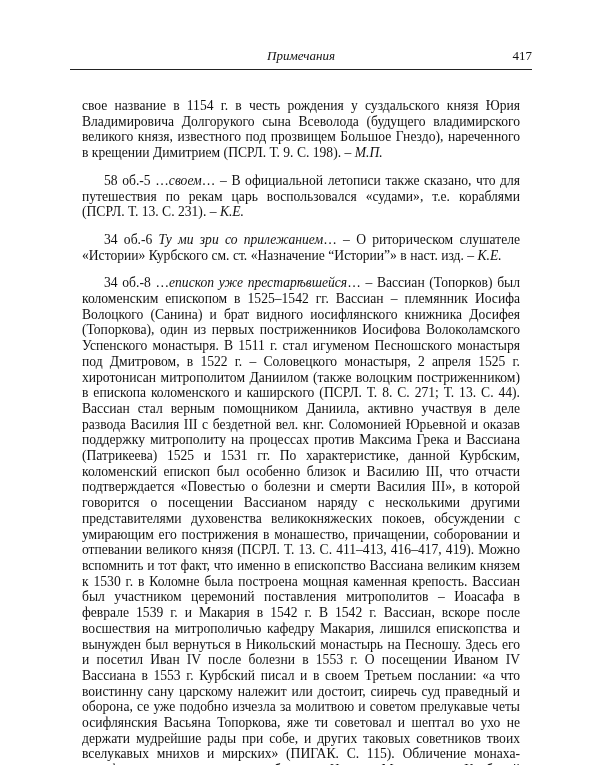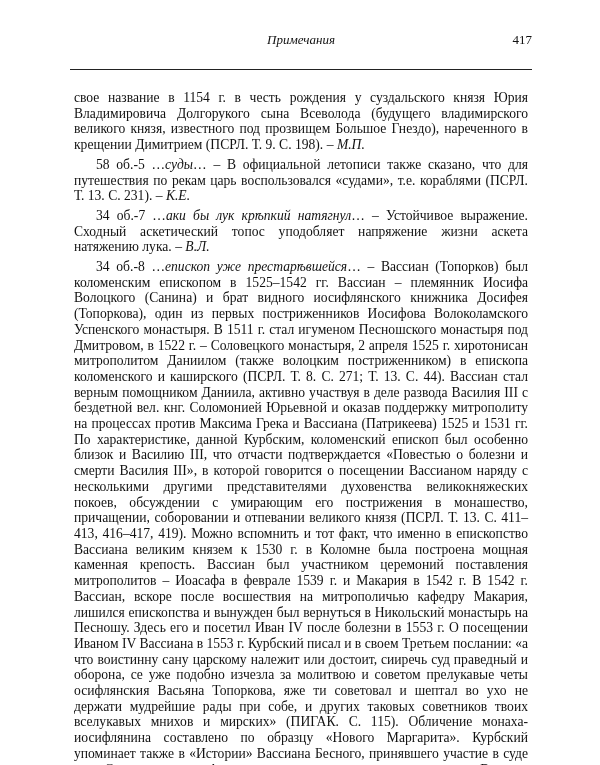--- a/index.html
+++ b/index.html
@@ -2,49 +2,49 @@
 <html><head>
 <meta charset="utf-8">
 <style>
   html, body { margin: 0; padding: 0; background: #ffffff; }
   body {
     width: 600px; height: 765px; position: relative; overflow: hidden;
     font-family: "Liberation Serif", "DejaVu Serif", serif;
     color: #111111;
   }
   .page-header {
-    position: absolute; left: 70px; top: 32px; width: 462px; height: 20px;
+    position: absolute; left: 70px; top: 48px; width: 462px; height: 20px;
     font-size: 13px;
   }
   .running-title {
     position: absolute; left: 0; right: 0; top: 0; text-align: center; font-style: italic;
   }
   .page-number {
     position: absolute; right: 0; top: 0;
   }
   .header-rule {
     position: absolute; left: 70px; top: 69px; width: 462px; height: 0;
     border-top: 1.3px solid #222;
   }
   .body-text {
     position: absolute; left: 70px; top: 86px; width: 462px;
     font-size: 13.6px; line-height: 15.7px; text-align: justify;
     hyphens: manual;
   }
-  .body-text p { margin: 4px; }
+  .body-text p { margin: 12px; }
   .body-text p.indent { text-indent: 22px; }
   .it { font-style: italic; }
 </style>
 </head>
 <body>
 
 <div class="page-header">
   <span class="running-title">Примечания</span>
   <span class="page-number">417</span>
 </div>
 <div class="header-rule"></div>
 
 <div class="body-text">
   <p><span>свое название в 1154 г. в честь рождения у суздальского князя Юрия Владимировича Долгорукого сына Всеволода (будущего владимирского великого князя, известного под прозвищем Большое Гнездо), нареченного в крещении Димитрием (ПСРЛ. Т. 9. С. 198). – </span><span class="it">М.П.</span></p>
-  <p class="indent"><span>58 об.-5 …</span><span class="it">суды</span><span>… – В официальной летописи также сказано, что для путешествия по рекам царь воспользовался «судами», т.е. кораблями (ПСРЛ. Т. 13. С. 231). – </span><span class="it">К.Е.</span></p>
-  <p class="indent"><span>34 об.-7 …</span><span class="it">аки бы лук крѣпкий натягнул</span><span>… – Устойчивое выражение. Сходный аскетический топос уподобляет напряжение жизни аскета натяжению лука. – </span><span class="it">В.Л.</span></p>
+  <p class="indent"><span>58 об.-5 …</span><span class="it">своем</span><span>… – В официальной летописи также сказано, что для путешествия по рекам царь воспользовался «судами», т.е. кораблями (ПСРЛ. Т. 13. С. 231). – </span><span class="it">К.Е.</span></p>
+  <p class="indent"><span>34 об.-6 </span><span class="it">Ту ми зри со прилежанием</span><span>… – О риторическом слушателе «Истории» Курбского см. ст. «Назначение “Истории”» в наст. изд. – </span><span class="it">К.Е.</span></p>
   <p class="indent"><span>34 об.-8 …</span><span class="it">епископ уже престарѣвшейся</span><span>… – Вассиан (Топорков) был коломенским епископом в 1525–1542 гг. Вассиан – племянник Иосифа Волоцкого (Санина) и брат видного иосифлянского книжника Досифея (Топоркова), один из первых постриженников Иосифова Волоколамского Успенского монастыря. В 1511 г. стал игуменом Песношского монастыря под Дмитровом, в 1522 г. – Соловецкого монастыря, 2 апреля 1525 г. хиротонисан митрополитом Даниилом (также волоцким постриженником) в епископа коломенского и каширского (ПСРЛ. Т. 8. С. 271; Т. 13. С. 44). Вассиан стал верным помощником Даниила, активно участвуя в деле развода Василия III с бездетной вел. кнг. Соломонией Юрьевной и оказав поддержку митрополиту на процессах против Максима Грека и Вассиана (Патрикеева) 1525 и 1531 гг. По характеристике, данной Курбским, коломенский епископ был особенно близок и Василию III, что отчасти подтверждается «Повестью о болезни и смерти Василия III», в которой говорится о посещении Вассианом наряду с несколькими другими представителями духовенства великокняжеских покоев, обсуждении с умирающим его пострижения в монашество, причащении, соборовании и отпевании великого князя (ПСРЛ. Т. 13. С. 411–413, 416–417, 419). Можно вспомнить и тот факт, что именно в епископство Вассиана великим князем к 1530 г. в Коломне была построена мощная каменная крепость. Вассиан был участником церемоний поставления митрополитов – Иоасафа в феврале 1539 г. и Макария в 1542 г. В 1542 г. Вассиан, вскоре после восшествия на митрополичью кафедру Макария, лишился епископства и вынужден был вернуться в Никольский монастырь на Песношу. Здесь его и посетил Иван IV после болезни в 1553 г. О посещении Иваном IV Вассиана в 1553 г. Курбский писал и в своем Третьем послании: «а что воистинну сану царскому належит или достоит, сииречь суд праведный и оборона, се уже подобно изчезла за молитвою и советом прелукавые четы осифлянския Васьяна Топоркова, яже ти советовал и шептал во ухо не держати мудрейшие рады при собе, и других таковых советников твоих вселукавых мнихов и мирских» (ПИГАК. С. 115). Обличение монаха-иосифлянина составлено по образцу «Нового Маргарита». Курбский упоминает также в «Истории» Вассиана Бесного, принявшего участие в суде над Сильвестром и Адашевым, – возможно, подразумевается Вассиан Топорков (Fennell 1955. P. 236–237; см. примеч. 70-6). Однако А.Н. Ясинский и Р.Г. Скрынников заметили, что Курбский называет Вассиана Бесного «мнихом», а Вассиана Топоркова – «епископом», а, кроме того, Вассиан ко времени суда над «избранной радой» и ее сторонниками был уже, видимо, слишком стар или умер (Ясинский 1889. С. 156; Скрынников 1992. С. 137; Филюшкин 2007. С. 507–509). – </span></p>
 </div>
 
 </body></html>

